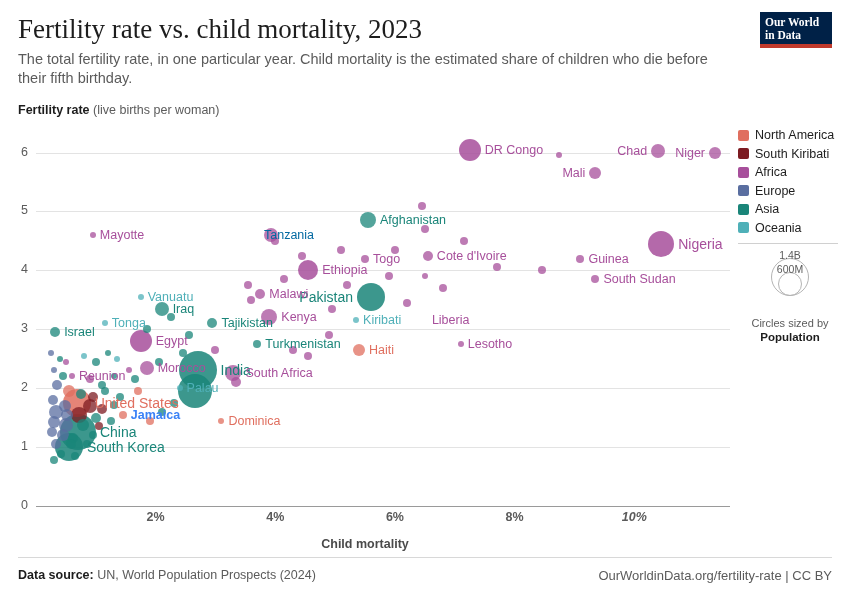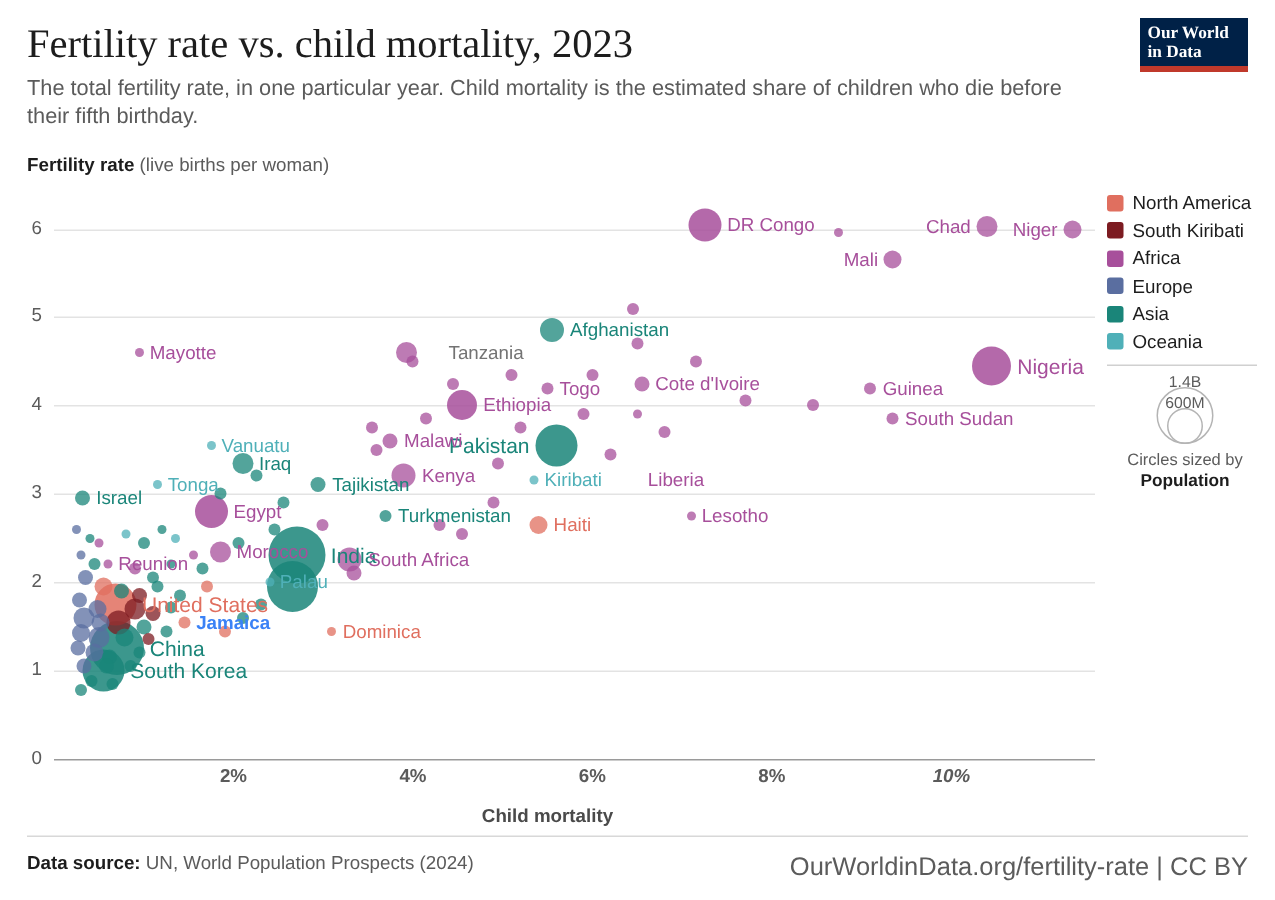--- a/index.html
+++ b/index.html
@@ -81,28 +81,28 @@
   .size-legend .circ{
     position:absolute;border:1px solid #b4b4b4;border-radius:50%;background:transparent;
     left:50%;transform:translateX(-50%);
   }
   .size-legend .c-big{width:36px;height:36px;bottom:0;}
   .size-legend .c-small{width:22px;height:22px;bottom:0;}
   .size-legend .sz-lbl{
     position:absolute;font-size:10.5px;color:#5b5b5b;left:50%;
     transform:translateX(-50%);
   }
-  .size-legend .caption{font-size:11px;color:#5b5b5b;line-height:14px;margin-top:4px;}
+  .size-legend .caption{font-size:11px;color:#5b5b5b;line-height:14px;margin-top:20px;}
   .size-legend .caption b{color:#1d1d1d;font-size:11.5px;}
 
   
   .footer-rule{position:absolute;left:18px;top:557px;width:814px;height:1px;background:#d8d8d8;}
   .footer-left{position:absolute;left:18px;top:568px;font-size:12.5px;color:#5b5b5b;}
   .footer-left b{color:#1d1d1d;}
-  .footer-right{position:absolute;right:18px;top:568px;font-size:17px;color:#5b5b5b;}
+  .footer-right{position:absolute;right:18px;top:568px;font-size:13px;color:#5b5b5b;}
 </style>
 </head>
 <body>
 
 <div id="chart-root">
 
   <div class="title">Fertility rate vs. child mortality, 2023</div>
   <div class="subtitle">The total fertility rate, in one particular year. Child mortality is the estimated share of children who die before their fifth birthday.</div>
 
   <div class="owid-logo">
@@ -249,21 +249,21 @@
       <div class="dot" style="left: 80.7672px; top: 232.713px; width: 6px; height: 6px; background: rgb(79, 176, 184); opacity: 0.75;"></div>
       <div class="dot" style="left: 17.9483px; top: 244.496px; width: 6px; height: 6px; background: rgb(90, 110, 160); opacity: 0.75;"></div>
       <div class="dot" style="left: 77.7759px; top: 250.388px; width: 6px; height: 6px; background: rgb(26, 133, 121); opacity: 0.75;"></div>
       <div class="dot" style="left: 92.7328px; top: 244.496px; width: 6px; height: 6px; background: rgb(167, 79, 155); opacity: 0.75;"></div>
       <div class="lbl" style="color: rgb(167, 79, 155); top: 23.5659px; left: 448.75px;">DR Congo</div>
       <div class="lbl" style="color: rgb(167, 79, 155); top: 24.7442px; left: 611.207px; transform: translate(-100%, -50%);">Chad</div>
       <div class="lbl" style="color: rgb(167, 79, 155); top: 26.5116px; left: 669.043px; transform: translate(-100%, -50%);">Niger</div>
       <div class="lbl" style="color: rgb(167, 79, 155); top: 47.1318px; left: 549.388px; transform: translate(-100%, -50%);">Mali</div>
       <div class="lbl" style="color: rgb(26, 133, 121); top: 94.2636px; left: 344.043px;">Afghanistan</div>
       <div class="lbl" style="color: rgb(167, 79, 155); top: 117.829px; left: 642.198px; font-size: 14px;">Nigeria</div>
-      <div class="lbl" style="color: #737373; top: 108.992px; left: 263px;">Tanzania</div>
+      <div class="lbl" style="color: #0369a1; top: 108.992px; left: 228px;">Tanzania</div>
       <div class="lbl" style="color: rgb(167, 79, 155); top: 108.992px; left: 63.8362px;">Mayotte</div>
       <div class="lbl" style="color: rgb(167, 79, 155); top: 144.341px; left: 286.216px;">Ethiopia</div>
       <div class="lbl" style="color: rgb(167, 79, 155); top: 132.558px; left: 337.052px;">Togo</div>
       <div class="lbl" style="color: rgb(167, 79, 155); top: 129.612px; left: 400.871px;">Cote d'Ivoire</div>
       <div class="lbl" style="color: rgb(167, 79, 155); top: 132.558px; left: 552.431px;">Guinea</div>
       <div class="lbl" style="color: rgb(167, 79, 155); top: 150.233px; left: 395.879px; margin-top: 44px;">Liberia</div>
       <div class="lbl" style="color: rgb(167, 79, 155); top: 153.178px; left: 567.388px;">South Sudan</div>
       <div class="lbl" style="color: rgb(26, 133, 121); top: 170.853px; left: 317.034px; transform: translate(-100%, -50%); font-size: 14px;">Pakistan</div>
       <div class="lbl" style="color: rgb(167, 79, 155); top: 167.907px; left: 233.353px;">Malawi</div>
       <div class="lbl" style="color: rgb(79, 176, 184); top: 170.853px; left: 111.698px;">Vanuatu</div>

